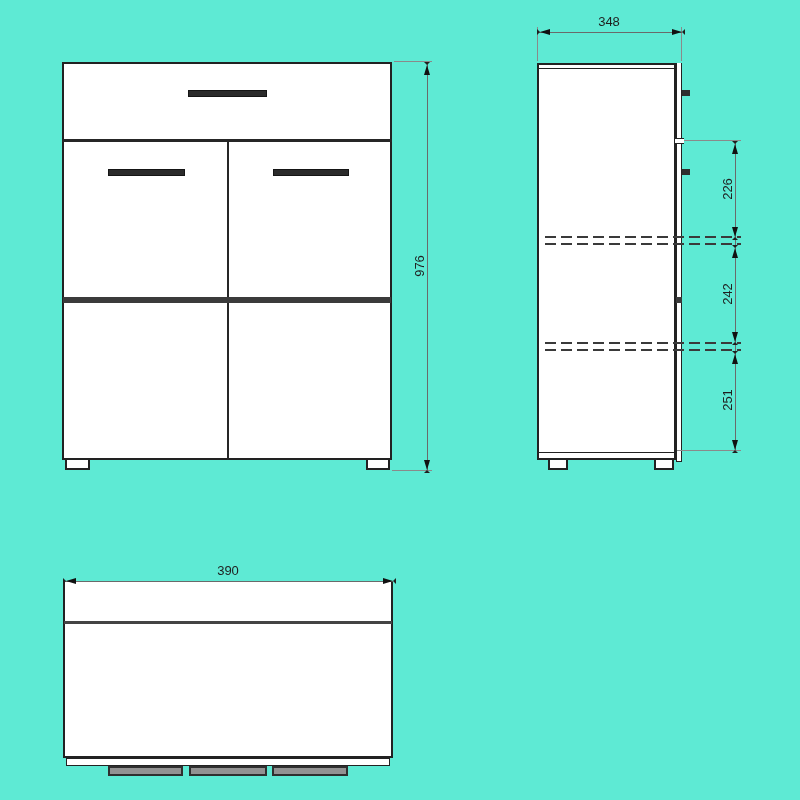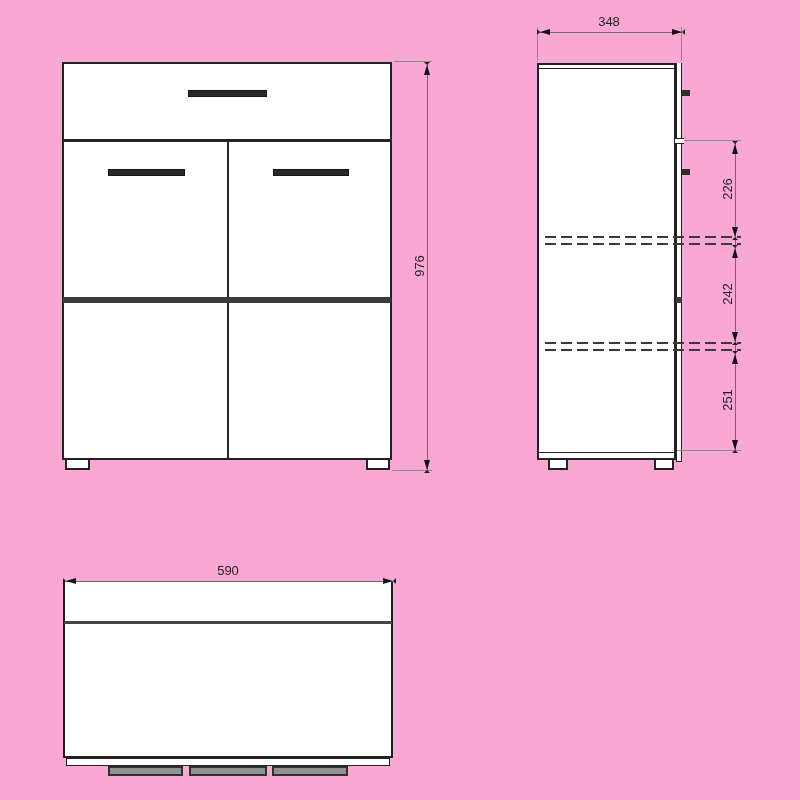--- a/index.html
+++ b/index.html
@@ -1,16 +1,16 @@
 <!DOCTYPE html>
 <html><head>
 <meta charset="utf-8">
 <style>
   html,body{margin:0;padding:0;background:#fff;}
-  #canvas{position:relative;width:800px;height:800px;background:#f9a8d4;overflow:hidden;
+  #canvas{position:relative;width:800px;height:800px;background:#5eead4;overflow:hidden;
           font-family:"Liberation Sans", sans-serif;color:#1f1f1f;}
   .abs{position:absolute;}
   
   .body-rect{position:absolute;border:2px solid #222;background:#fff;box-sizing:border-box;}
   .foot{position:absolute;border:2px solid #222;border-top:none;background:#fff;box-sizing:border-box;}
   .hline{position:absolute;background:#222;height:1px;}
   .handle-bar{position:absolute;background:#2b2b2b;border:1px solid #151515;box-sizing:border-box;}
   .accent-band{position:absolute;background:#3b3b3b;}
   
   .dim{position:absolute;background:#6a6a6a;}
@@ -102,21 +102,21 @@
     <div class="dim-label rot" style="left:727px;top:294px;">242</div>
     <div class="dim-label rot" style="left:727px;top:400px;">251</div>
   </div>
 
   <div>
     <div class="abs" style="left:63px;top:581px;width:330px;height:177px;border-left:2px solid #222;border-right:2px solid #222;border-bottom:2px solid #222;box-sizing:border-box;background:#fff;"></div>
 
     <div class="dim dimh" style="left:63px;top:581px;width:330px;"></div>
     <div class="arr arr-left" style="left:63px;top:578px;"></div>
     <div class="arr arr-right" style="left:383px;top:578px;"></div>
-    <div class="dim-label" style="left:228px;top:570px;">590</div>
+    <div class="dim-label" style="left:228px;top:570px;">390</div>
 
     <div class="abs" style="left:64px;top:621px;width:328px;height:3px;background:#444;"></div>
 
     <div class="abs" style="left:66px;top:758px;width:324px;height:8px;border:1.5px solid #222;box-sizing:border-box;background:#fff;"></div>
 
     <div class="topbar" style="left:108px;top:766px;width:75px;height:10px;"></div>
     <div class="topbar" style="left:189px;top:766px;width:78px;height:10px;"></div>
     <div class="topbar" style="left:272px;top:766px;width:76px;height:10px;"></div>
   </div>
 

